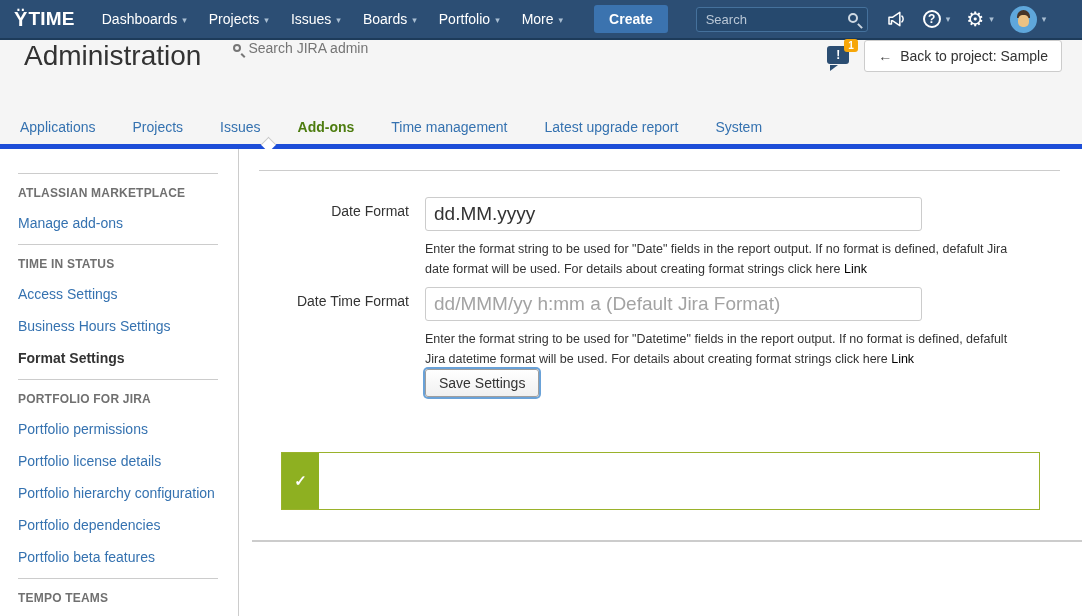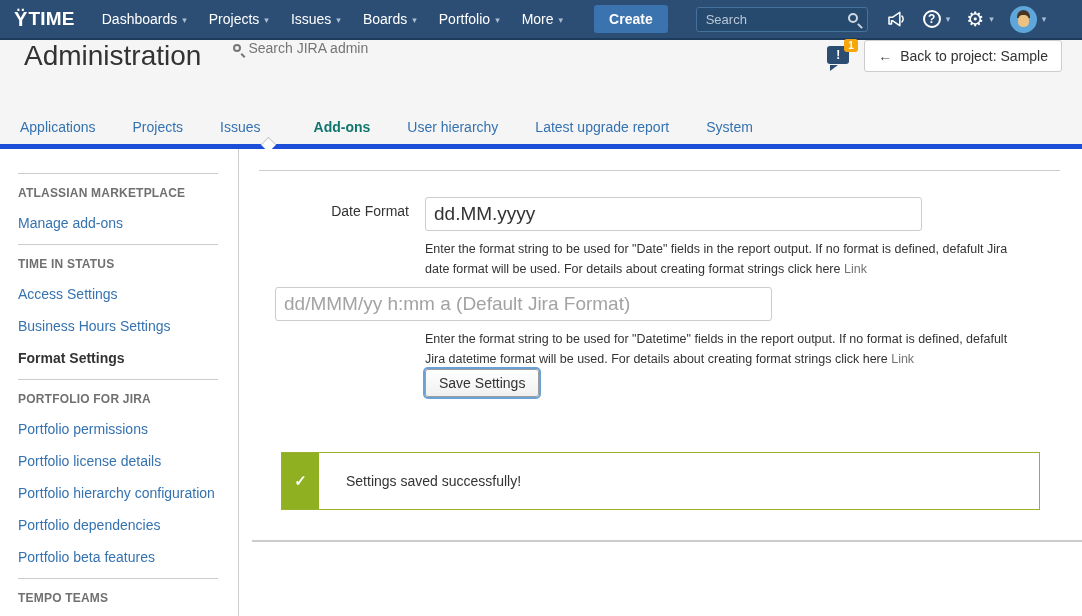--- a/index.html
+++ b/index.html
@@ -41,41 +41,41 @@
   .notify { position:relative; width:24px; height:20px; cursor:pointer; }
   .notify .bubble { width:22px; height:18px; background:#2b4d72; border-radius:3px; color:#fff; font-size:12px; font-weight:bold; display:flex; align-items:center; justify-content:center; }
   .notify .bubble::after { content:""; position:absolute; left:3px; bottom:-5px; border:5px solid transparent; border-top-color:#2b4d72; border-left-color:#2b4d72; border-width:3px 4px; }
   .notify .badge { position:absolute; top:-7px; right:-7px; min-width:14px; height:13px; background:#f6a609; border-radius:3px; color:#fff; font-size:10px; font-weight:bold; display:flex; align-items:center; justify-content:center; padding:0 2px; }
   .back-btn { background:#fff; border:1px solid #ccc; border-radius:3px; font-size:14px; color:#333; padding:7px 13px; display:flex; align-items:center; gap:8px; cursor:pointer; font-family:inherit; }
   .back-arrow { font-size:14px; color:#444; }
 
   
   .tabbar { position:relative; height:39px; background:#f5f5f5; border-bottom:5px solid #1d4ed8; display:flex; align-items:center; padding-left:20px; gap:37px; }
   .tab { font-size:14px; color:#3572b0; white-space:nowrap; }
-  .tab.active { color:#0f766e; font-weight:bold;margin-left:16px; }
+  .tab.active { color:#4d7c0f; font-weight:bold; }
   .notch { position:absolute; bottom:-6px; left:263px; width:11px; height:11px; background:#fff; border-left:1px solid #c9c9c9; border-top:1px solid #c9c9c9; transform:rotate(45deg); z-index:2; }
 
   
   .content { display:flex; height:467px; background:#fff; }
   .sidebar { width:239px; flex-shrink:0; border-right:1px solid #ccc; padding:0 20px 0 18px; }
   .side-divider { border-top:1px solid #ccc; margin-top:12px; }
   .side-divider.first { margin-top:24px; }
   .side-heading { font-size:12px; font-weight:bold; color:#707070; margin-top:12px; letter-spacing:0.2px; }
   .side-item { display:block; font-size:14px; color:#3572b0; margin-top:14px; line-height:18px; }
   .side-item.active { color:#333; font-weight:bold; }
 
   .main { flex:1; padding:0 22px 0 20px; }
   .top-rule { border-top:1px solid #ccc; margin-top:21px; }
   .frow { display:flex; margin-top:26px; }
   .frow.second { margin-top:8px; }
   .flabel { width:150px; flex-shrink:0; text-align:right; font-size:14px; color:#333; padding-top:6px; }
   .finput { margin-left:16px; width:497px; height:28px; border:1px solid #ccc; border-radius:3px; padding:16px 8px; font-size:19px; color:#333; font-family:inherit; outline:none; background:#fff; }
   .finput::placeholder { color:#a3a3a3; }
   .fhelp { margin-left:166px; width:594px; margin-top:8px; font-size:12.5px; line-height:20px; color:#333; }
-  .fhelp a { color:#737373; }
+  .fhelp a { color:#000000; }
   .save-btn { margin-left:166px; background:linear-gradient(#ffffff,#f0f0f0); border:1px solid #9e9e9e; border-radius:3px; box-shadow:0 0 0 2px #6aa2d8; font-size:14px; color:#333; padding:5px 13px; cursor:pointer; font-family:inherit; display:inline-block; }
   .msg-box { margin-left:22px; margin-top:55px; width:759px; height:58px; border:1px solid #9ab22b; display:flex; background:#fff; }
   .msg-icon { width:37px; flex-shrink:0; background:#8eb021; color:#fff; display:flex; align-items:center; justify-content:center; font-size:15px; font-weight:bold; }
   .msg-text { display:flex; align-items:center; padding-left:27px; font-size:14px; color:#333; }
   .bottom-rule { height:2px; background:#ccc; margin:30px -22px 0 -7px; }
 </style>
 </head>
 <body>
 
 <div class="navbar">
@@ -131,21 +131,21 @@
         <span>Back to project: Sample</span>
       </button>
   </div>
 </div>
 
 <div class="tabbar">
   <a class="tab">Applications</a>
   <a class="tab">Projects</a>
   <a class="tab">Issues</a>
   <a class="tab active">Add-ons</a>
-  <a class="tab">User hierarchy</a>
+  <a class="tab">Time management</a>
   <a class="tab">Latest upgrade report</a>
   <a class="tab">System</a>
   <div class="notch"></div>
 </div>
 
 <div class="content">
 
   <div class="sidebar">
     <div class="side-divider first"></div>
     <div class="side-heading">ATLASSIAN MARKETPLACE</div>
@@ -169,26 +169,26 @@
   <div class="main">
     <div class="top-rule"></div>
 
     <div class="frow">
       <label class="flabel">Date Format</label>
       <input class="finput" type="text" value="dd.MM.yyyy" style="">
     </div>
     <div class="fhelp"><span>Enter the format string to be used for "Date" fields in the report output. If no format is defined, defafult Jira date format will be used. For details about creating format strings click here</span> <a>Link</a></div>
 
     <div class="frow second">
+      <label class="flabel">Date Time Format</label>
       <input class="finput" type="text" placeholder="dd/MMM/yy h:mm a (Default Jira Format)" style="">
     </div>
     <div class="fhelp"><span>Enter the format string to be used for "Datetime" fields in the report output. If no format is defined, defafult Jira datetime format will be used. For details about creating format strings click here</span> <a>Link</a></div>
 
     <button class="save-btn">Save Settings</button>
 
     <div class="msg-box">
       <div class="msg-icon">✓</div>
-      <div class="msg-text">Settings saved successfully!</div>
     </div>
 
     <div class="bottom-rule"></div>
   </div>
 </div>
 
 </body></html>

